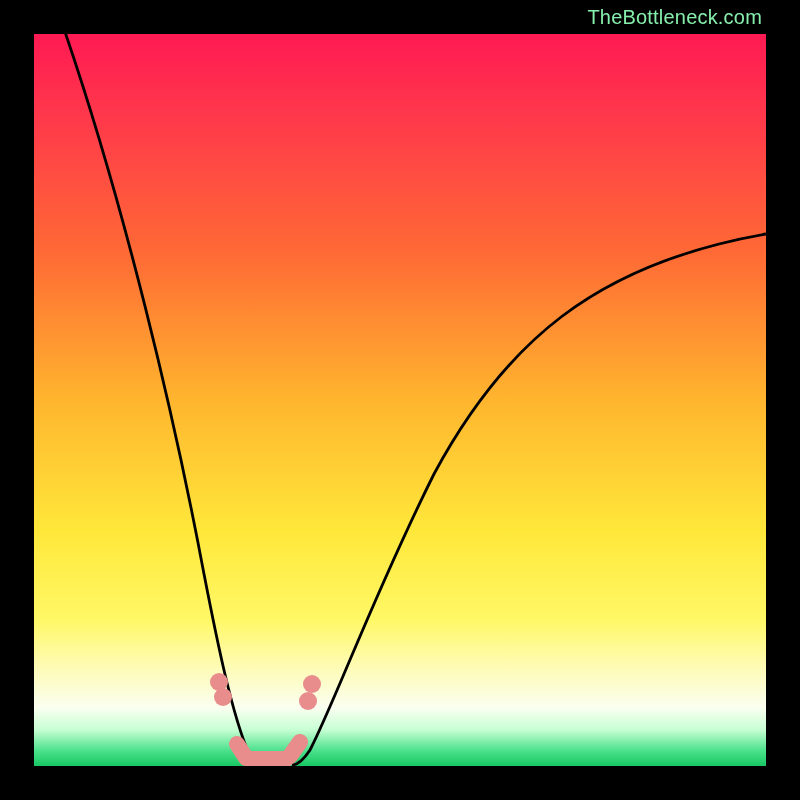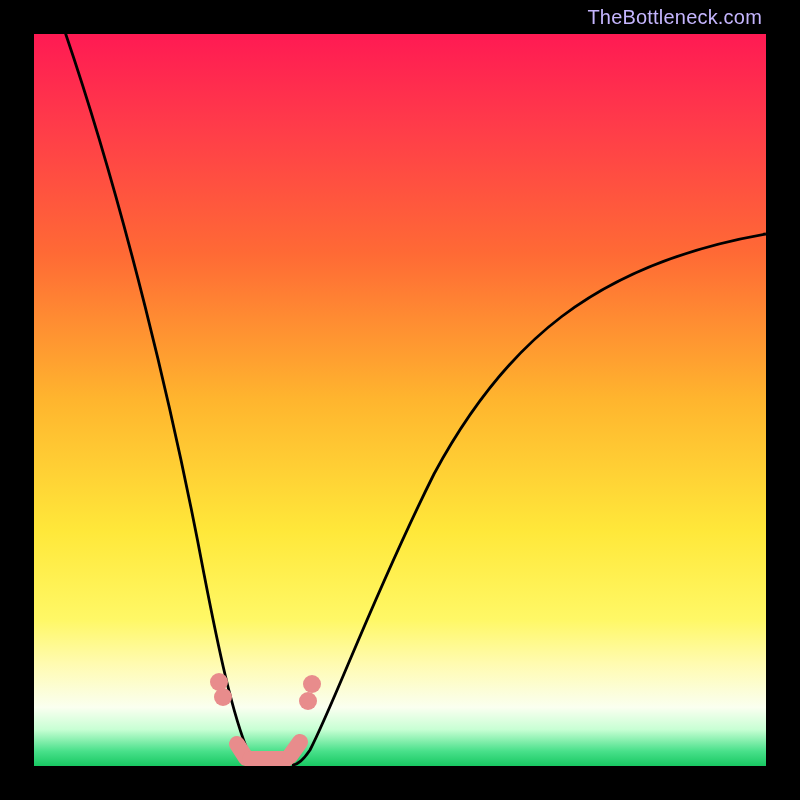--- a/index.html
+++ b/index.html
@@ -34,21 +34,21 @@
       #fafff0 92%,
       #c8ffd4 95%,
       #48e08a 98%,
       #18c862 100%
     );
   }
   .watermark {
     position: absolute;
     top: 6px;
     right: 38px;
-    color: #c4b5fd;
+    color: #86efac;
     font-size: 20px;
     font-weight: 500;
     letter-spacing: 0.2px;
     z-index: 50;
   }
   svg.curves {
     position: absolute;
     inset: 0;
   }
   .dot {

